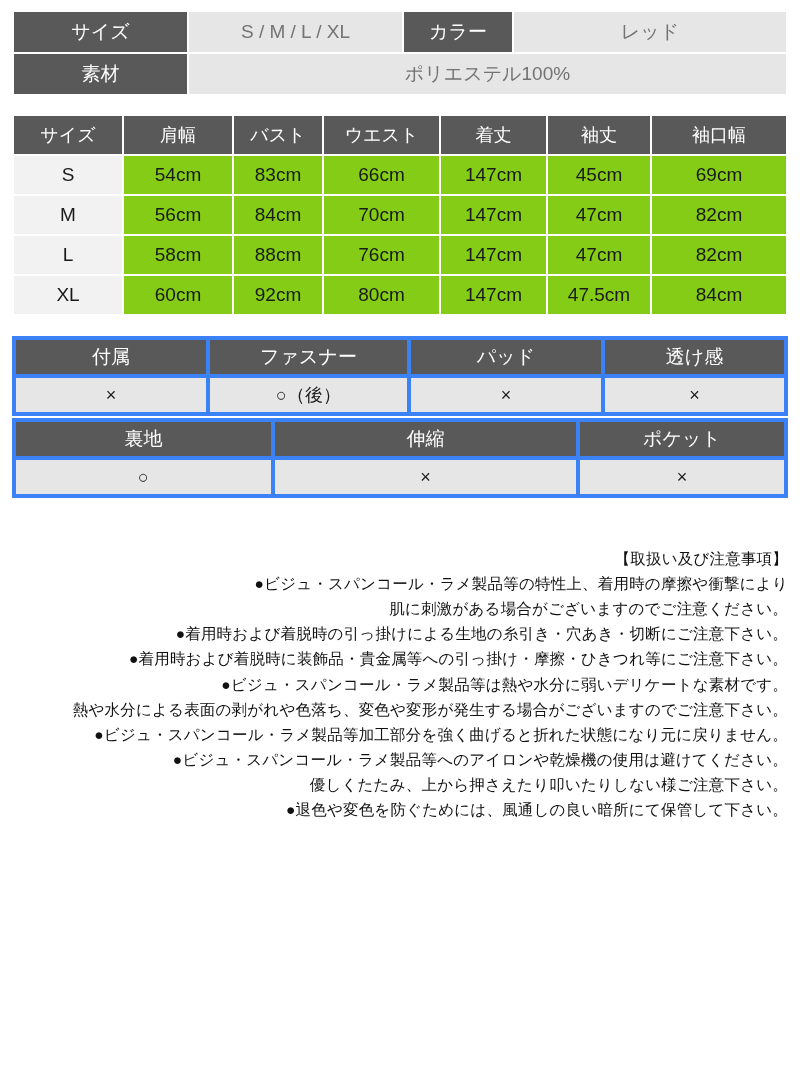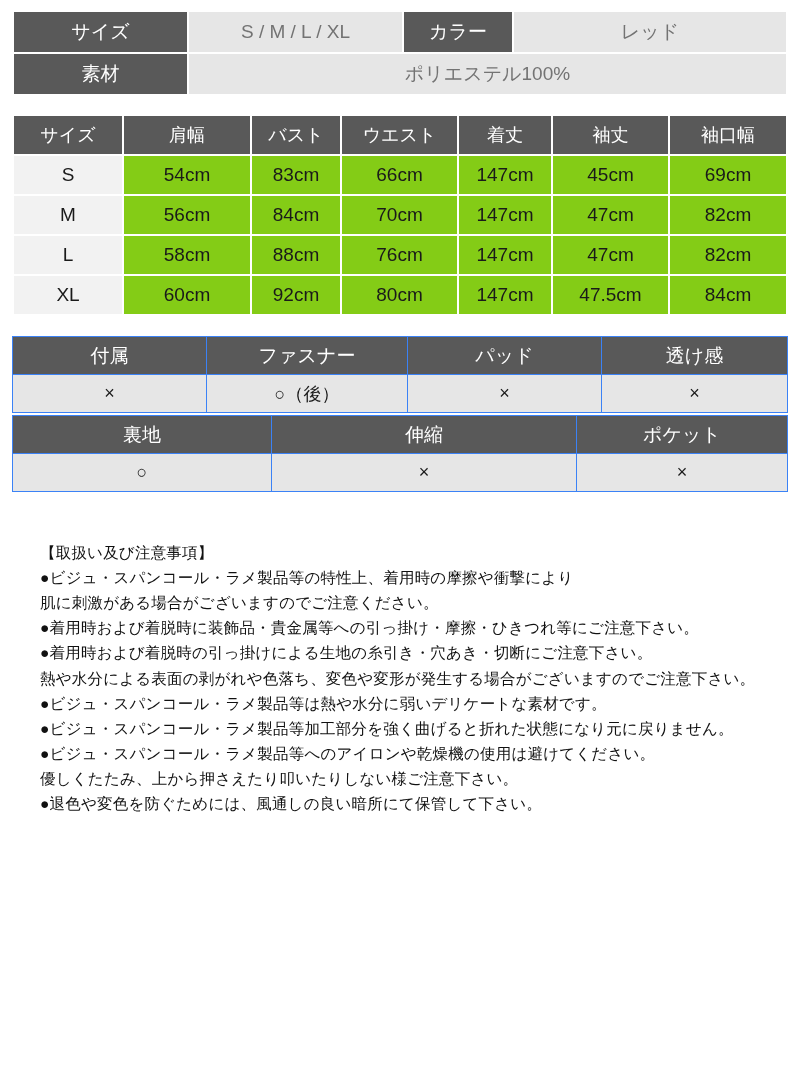--- a/index.html
+++ b/index.html
@@ -58,41 +58,42 @@
     background: #84cc16;
     color: #1a1a1a;
   }
   .size-table tbody td.rowhead {
     background: #f2f2f2;
   }
   
   .attr-table { margin-top: 20px; }
   .attr-table td {
     height: 38px;
-    border: 1px solid #3b82f6;
+    border: 4px solid #3b82f6;
     margin-top: 8px;
   }
   .attr-table td.k {
     background: #595959;
     color: #ffffff;
   }
   .attr-table td.v {
     background: #e6e6e6;
     color: #1a1a1a;
     font-size: 18px;
   }
   .attr-table2 { margin-top: 2px; }
   
   .notes {
     margin-top: 48px;
     padding-left: 28px;
     font-size: 15.5px;
     line-height: 1.62;
     color: #111111;
     letter-spacing: 0.2px;
+    text-align: right;
   }
   .notes .line { white-space: nowrap; }
 </style>
 </head>
 <body>
 
 <div class="page">
 
   <table class="spec-table">
     <tbody>
@@ -106,25 +107,25 @@
         <td class="hdr">素材</td>
         <td class="val" colspan="3">ポリエステル100%</td>
       </tr>
     </tbody>
   </table>
 
   <table class="size-table">
     <thead>
       <tr>
         <td style="width:110px">サイズ</td>
-        <td style="width:128px">肩幅</td>
+        <td style="width:110px">肩幅</td>
         <td style="width:90px">バスト</td>
         <td style="width:117px">ウエスト</td>
-        <td style="width:94px">着丈</td>
-        <td style="width:117px">袖丈</td>
+        <td style="width:107px">着丈</td>
+        <td style="width:104px">袖丈</td>
         <td>袖口幅</td>
       </tr>
     </thead>
     <tbody>
       <tr>
         <td class="rowhead">S</td>
         <td>54cm</td>
         <td>83cm</td>
         <td>66cm</td>
         <td>147cm</td>
@@ -190,23 +191,23 @@
         <td class="v">×</td>
         <td class="v">×</td>
       </tr>
     </tbody>
   </table>
 
   <div class="notes">
     <div class="line">【取扱い及び注意事項】</div>
     <div class="line">●ビジュ・スパンコール・ラメ製品等の特性上、着用時の摩擦や衝撃により</div>
     <div class="line">肌に刺激がある場合がございますのでご注意ください。</div>
+    <div class="line">●着用時および着脱時の引っ掛けによる生地の糸引き・穴あき・切断にご注意下さい。</div>
     <div class="line">●着用時および着脱時に装飾品・貴金属等への引っ掛け・摩擦・ひきつれ等にご注意下さい。</div>
-    <div class="line">●着用時および着脱時の引っ掛けによる生地の糸引き・穴あき・切断にご注意下さい。</div>
+    <div class="line">●ビジュ・スパンコール・ラメ製品等は熱や水分に弱いデリケートな素材です。</div>
     <div class="line">熱や水分による表面の剥がれや色落ち、変色や変形が発生する場合がございますのでご注意下さい。</div>
-    <div class="line">●ビジュ・スパンコール・ラメ製品等は熱や水分に弱いデリケートな素材です。</div>
     <div class="line">●ビジュ・スパンコール・ラメ製品等加工部分を強く曲げると折れた状態になり元に戻りません。</div>
     <div class="line">●ビジュ・スパンコール・ラメ製品等へのアイロンや乾燥機の使用は避けてください。</div>
     <div class="line">優しくたたみ、上から押さえたり叩いたりしない様ご注意下さい。</div>
     <div class="line">●退色や変色を防ぐためには、風通しの良い暗所にて保管して下さい。</div>
   </div>
 
 </div>
 
 </body></html>

